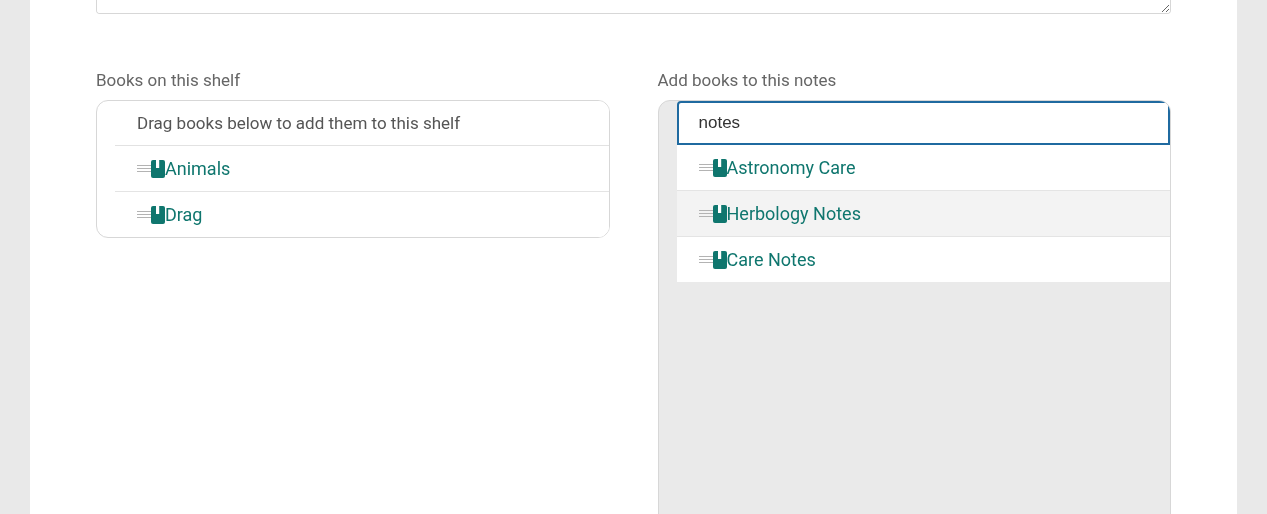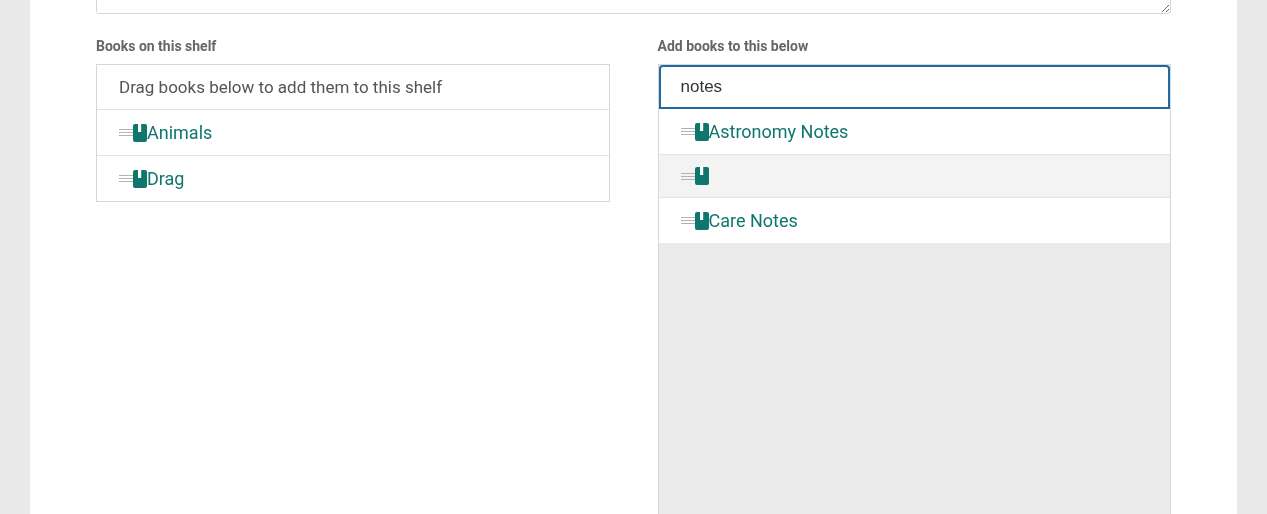--- a/index.html
+++ b/index.html
@@ -42,30 +42,32 @@
       display: flex;
       gap: 48px;
       margin-top: 24px;
     }
     .col {
       flex: 1;
       min-width: 0;
     }
     .col-label {
       display: block;
-      font-size: 14px;
+      font-size: 17px;
       color: #666;
       margin-bottom: 10px;
-      font-weight: 700;
+      font-weight: 400;
+      margin-top: 32px;
     }
     .list-box {
       border: 1px solid #d7d7d7;
-      border-radius: 0;
+      border-radius: 12px;
       background: #fff;
       overflow: hidden;
+      padding-left: 18px;
     }
     .list-box.tall {
       height: 504px;
       background: #eaeaea;
       display: flex;
       flex-direction: column;
     }
     .list-header {
       padding: 12px 22px;
       font-size: 17px;
@@ -190,52 +192,53 @@
                     <rect x="5" y="0" width="3.2" height="8" fill="#fff"></rect>
                   </svg>
                 </div>
                 <a class="item-label">Drag</a>
               </div>
             </div>
         </div>
       </div>
 
       <div class="col">
-        <label class="col-label">Add books to this below</label>
+        <label class="col-label">Add books to this notes</label>
         <div class="list-box tall">
           <div class="search-header">
             <input class="search-input" type="text" value="notes" style="">
           </div>
           <div class="list-items" id="right-items">
               <div class="list-item">
                 <div class="drag-handle">
                   <span></span>
                   <span></span>
                   <span></span>
                 </div>
                 <div class="book-icon">
                   <svg viewBox="0 0 14 18">
                     <path fill="#0f766e" d="M2 0 h10 a2 2 0 0 1 2 2 v14 a2 2 0 0 1 -2 2 h-10 a2 2 0 0 1 -2 -2 v-14 a2 2 0 0 1 2 -2 z"></path>
                     <rect x="5" y="0" width="3.2" height="8" fill="#fff"></rect>
                   </svg>
                 </div>
-                <a class="item-label">Astronomy Notes</a>
+                <a class="item-label">Astronomy Care</a>
               </div>
               <div class="list-item hovered">
                 <div class="drag-handle">
                   <span></span>
                   <span></span>
                   <span></span>
                 </div>
                 <div class="book-icon">
                   <svg viewBox="0 0 14 18">
                     <path fill="#0f766e" d="M2 0 h10 a2 2 0 0 1 2 2 v14 a2 2 0 0 1 -2 2 h-10 a2 2 0 0 1 -2 -2 v-14 a2 2 0 0 1 2 -2 z"></path>
                     <rect x="5" y="0" width="3.2" height="8" fill="#fff"></rect>
                   </svg>
                 </div>
+                <a class="item-label">Herbology Notes</a>
               </div>
               <div class="list-item">
                 <div class="drag-handle">
                   <span></span>
                   <span></span>
                   <span></span>
                 </div>
                 <div class="book-icon">
                   <svg viewBox="0 0 14 18">
                     <path fill="#0f766e" d="M2 0 h10 a2 2 0 0 1 2 2 v14 a2 2 0 0 1 -2 2 h-10 a2 2 0 0 1 -2 -2 v-14 a2 2 0 0 1 2 -2 z"></path>

